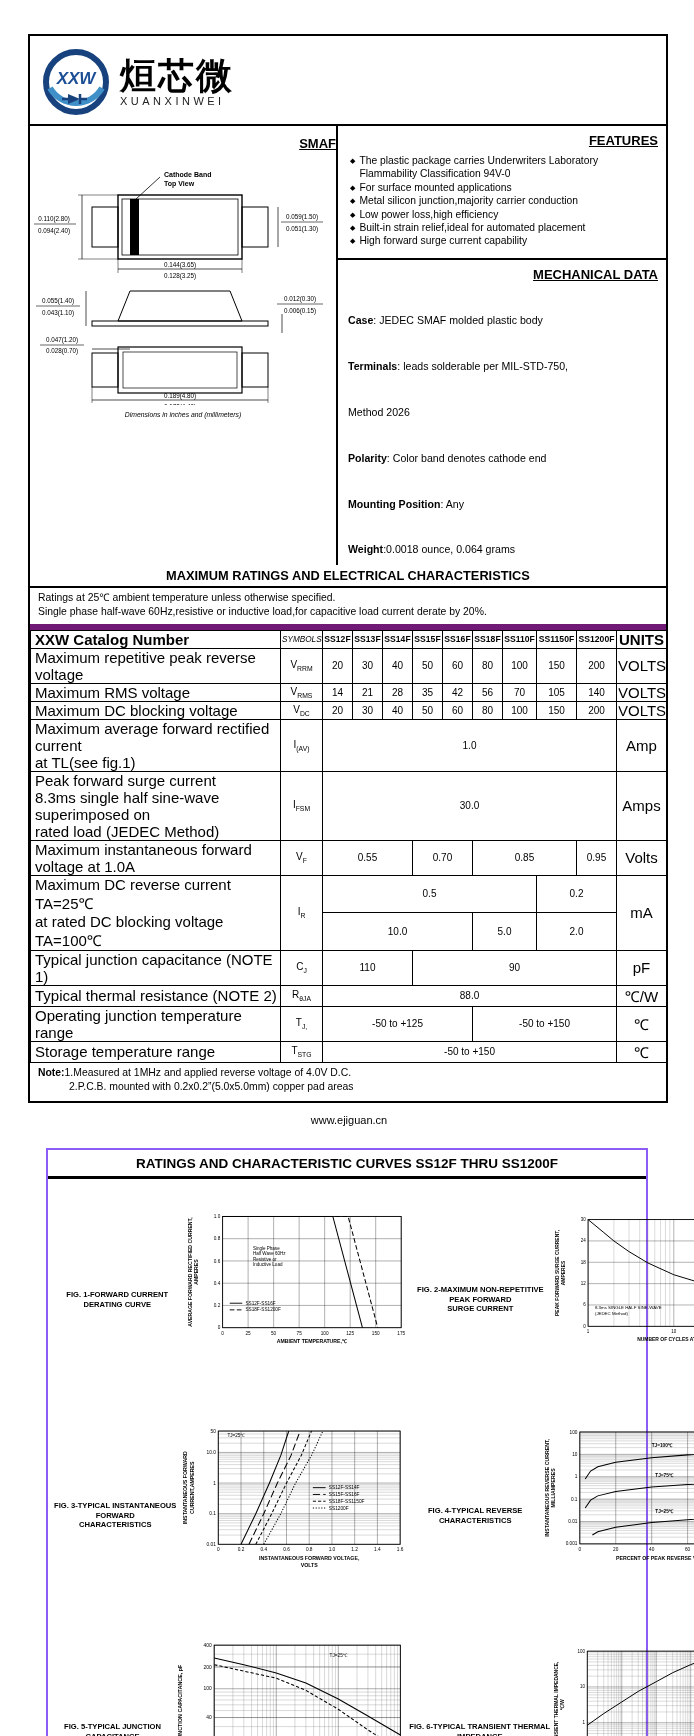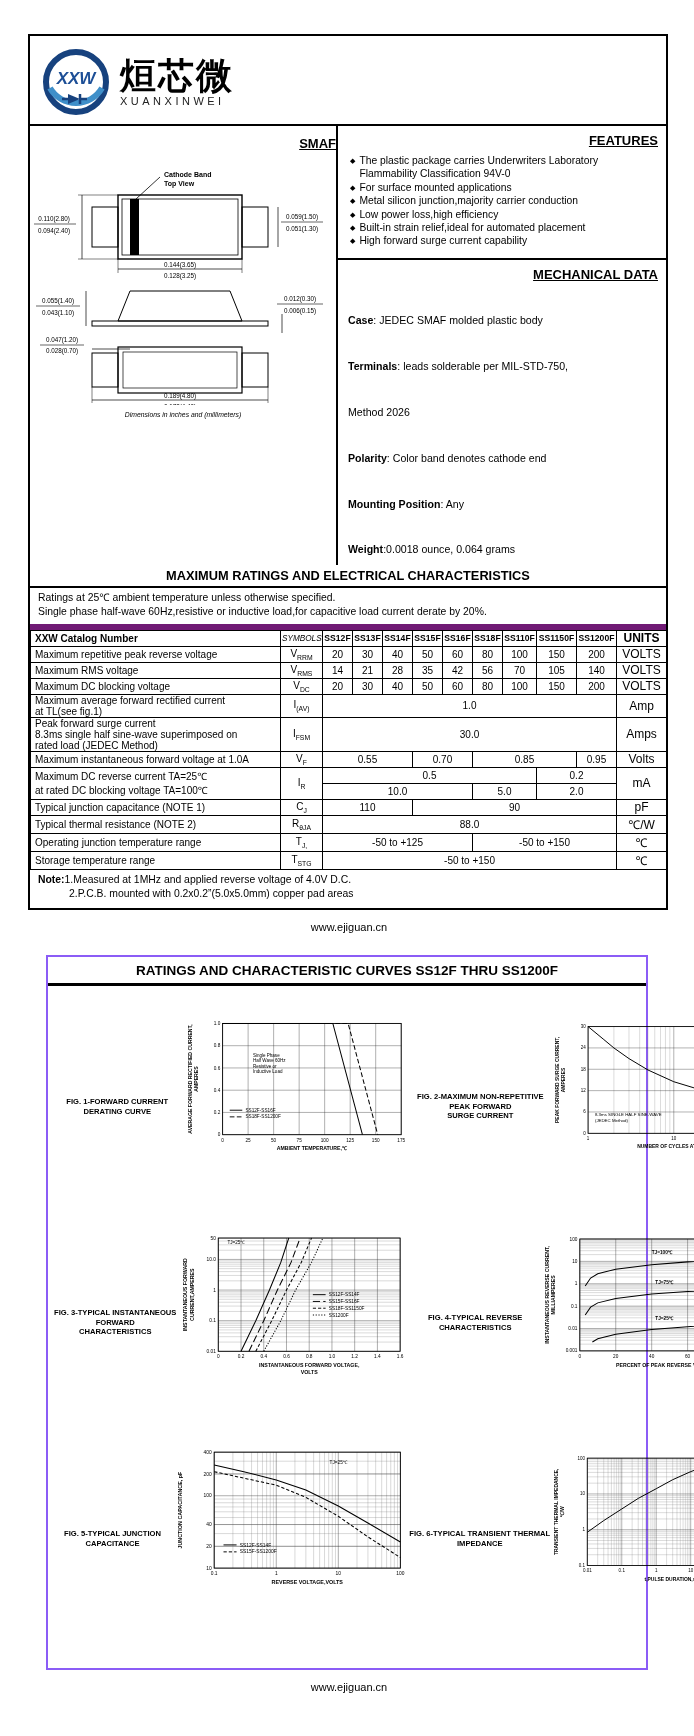--- a/index.html
+++ b/index.html
@@ -24,27 +24,27 @@
   .feat{display:flex;font-size:10.3px;line-height:1.3;}
   .feat .bullet{font-size:7px;margin:2px 4px 0 2px;}
   .mech{padding:2px 8px 8px 10px;}
   .mech-line{font-size:10.6px;line-height:1.32;margin-top:32px;}
   .pkg-foot{font-size:6.8px;font-style:italic;text-align:center;margin-top:2px;}
   
   .ratings-bar{border-bottom:2px solid #000;text-align:center;font-weight:bold;font-size:12.8px;padding:3px 0;}
   .conds{font-size:10.4px;line-height:1.35;padding:3px 6px 4px 8px;border-bottom:6px solid #701a75;}
   table.rt{width:100%;border-collapse:collapse;table-layout:fixed;}
   table.rt td{border:1px solid #000;font-size:10px;text-align:center;padding:0 1px;height:15px;overflow:hidden;}
-  table.rt td.lab{text-align:left;padding-left:4px;font-size:10px;}
+  table.rt td.lab{text-align:left;padding-left:4px;font-size:15px;}
   table.rt td.hd{font-weight:bold;}
   table.rt td.part{font-size:8.6px;font-weight:bold;}
   table.rt td.symhd{font-style:italic;font-size:8.2px;font-weight:normal;}
   table.rt td.sym .m{font-size:10px;}
   table.rt td.sym sub{font-size:6.8px;}
-  table.rt td.units{font-size:12px;border-radius:8px;}
+  table.rt td.units{font-size:15px;border-radius:8px;}
   .notes{font-size:10.4px;padding:3px 6px 7px 8px;line-height:1.35;}
   .notes .n2{padding-left:31px;}
   .site{ text-align:center;font-size:11px;margin:11px 0 9px 4px;}
   
   .page2{margin:22px 46px 0 46px;border:2px solid #8b5cf6;padding-bottom:28px;}
   .p2-h{font-size:13.5px;font-weight:bold;text-align:center;padding:6px 0 5px 0;border-bottom:3px solid #000;}
   .figs{display:grid;grid-template-columns:1fr 1fr;padding:8px 2px 0 2px;row-gap:2px;justify-items:center;}
   .fig{display:flex;flex-direction:row;align-items:center;}
   .fig-title{font-size:7.6px;font-weight:bold;text-align:center;line-height:1.25;margin:12px 0 0 0;}
   svg text{font-family:"Liberation Sans",sans-serif;}

